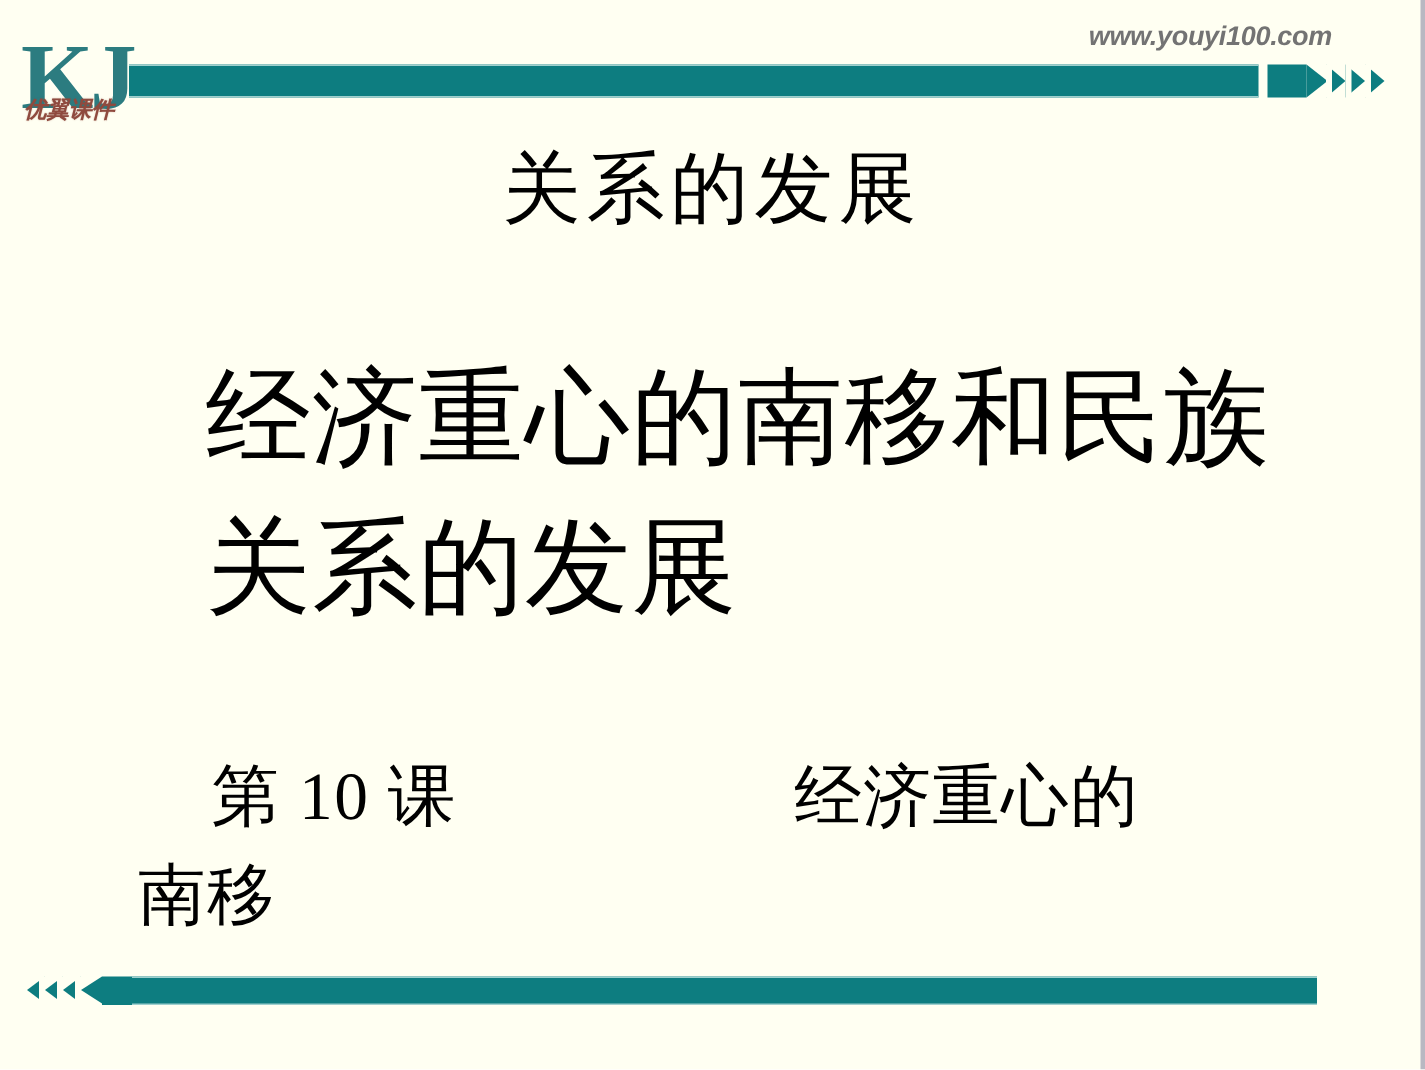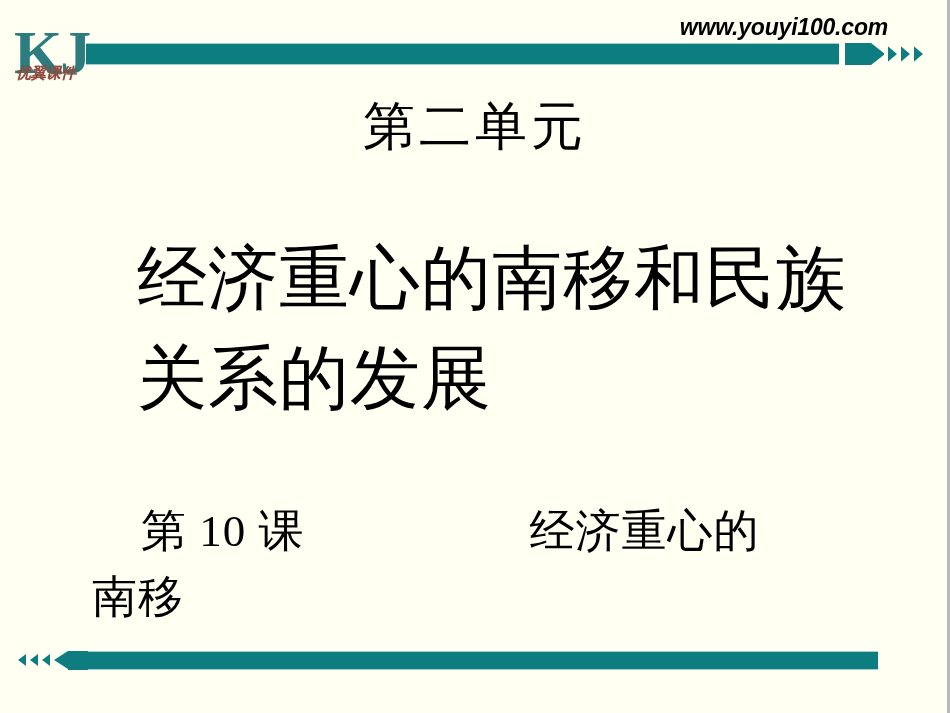--- a/index.html
+++ b/index.html
@@ -81,24 +81,24 @@
   }
   .chev-mask.m1 { left: 884px; }
   .chev-mask.m2 { left: 897px; }
   .chev-mask.m3 { left: 910px; }
 
   .site-url {
     position: absolute;
     right: 62px;
     top: 14px;
     font-family: "Liberation Sans", sans-serif;
-    font-size: 23px;
+    font-size: 18px;
     font-style: italic;
     font-weight: bold;
-    color: #000000;
+    color: #737373;
     letter-spacing: -0.2px;
     white-space: nowrap;
     margin-left: 25px;
   }
 
   
   .logo {
     position: absolute;
     left: 14px;
     top: 4px;
@@ -249,21 +249,21 @@
     <div class="header-arrow-block"></div>
     <div class="header-arrow-tip"></div>
     <div class="chev c1"></div>
     <div class="chev-mask m1"></div>
     <div class="chev c2"></div>
     <div class="chev-mask m2"></div>
     <div class="chev c3"></div>
     <div class="chev-mask m3"></div>
   </div>
 
-  <div class="unit-title">第二单元</div>
+  <div class="unit-title">关系的发展</div>
 
   <div class="main-title">经济重心的南移和民族　　　关系的发展</div>
 
   <div class="lesson-title">
     <span>第 10 课</span><span class="indent"></span><span>经济重心的</span><br><span>南移</span>
   </div>
 
   <div>
     <div class="footer-bar"></div>
     <div class="footer-arrow-block"></div>

